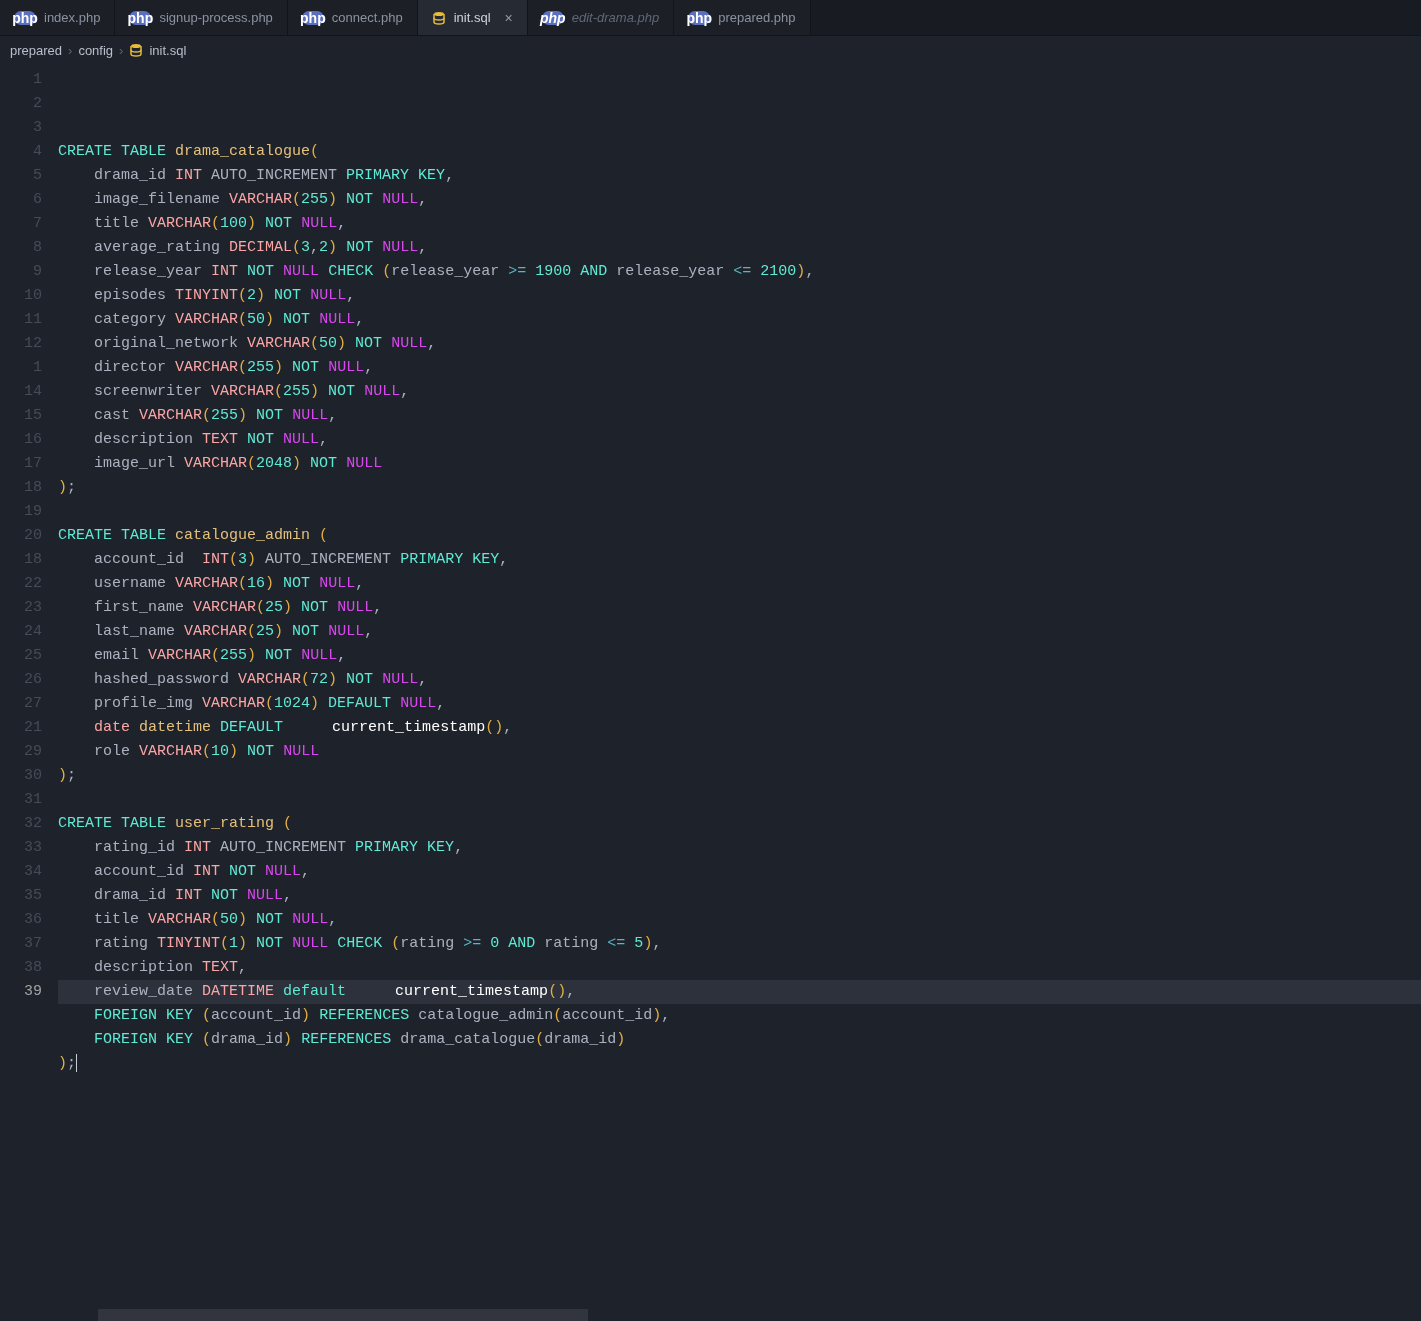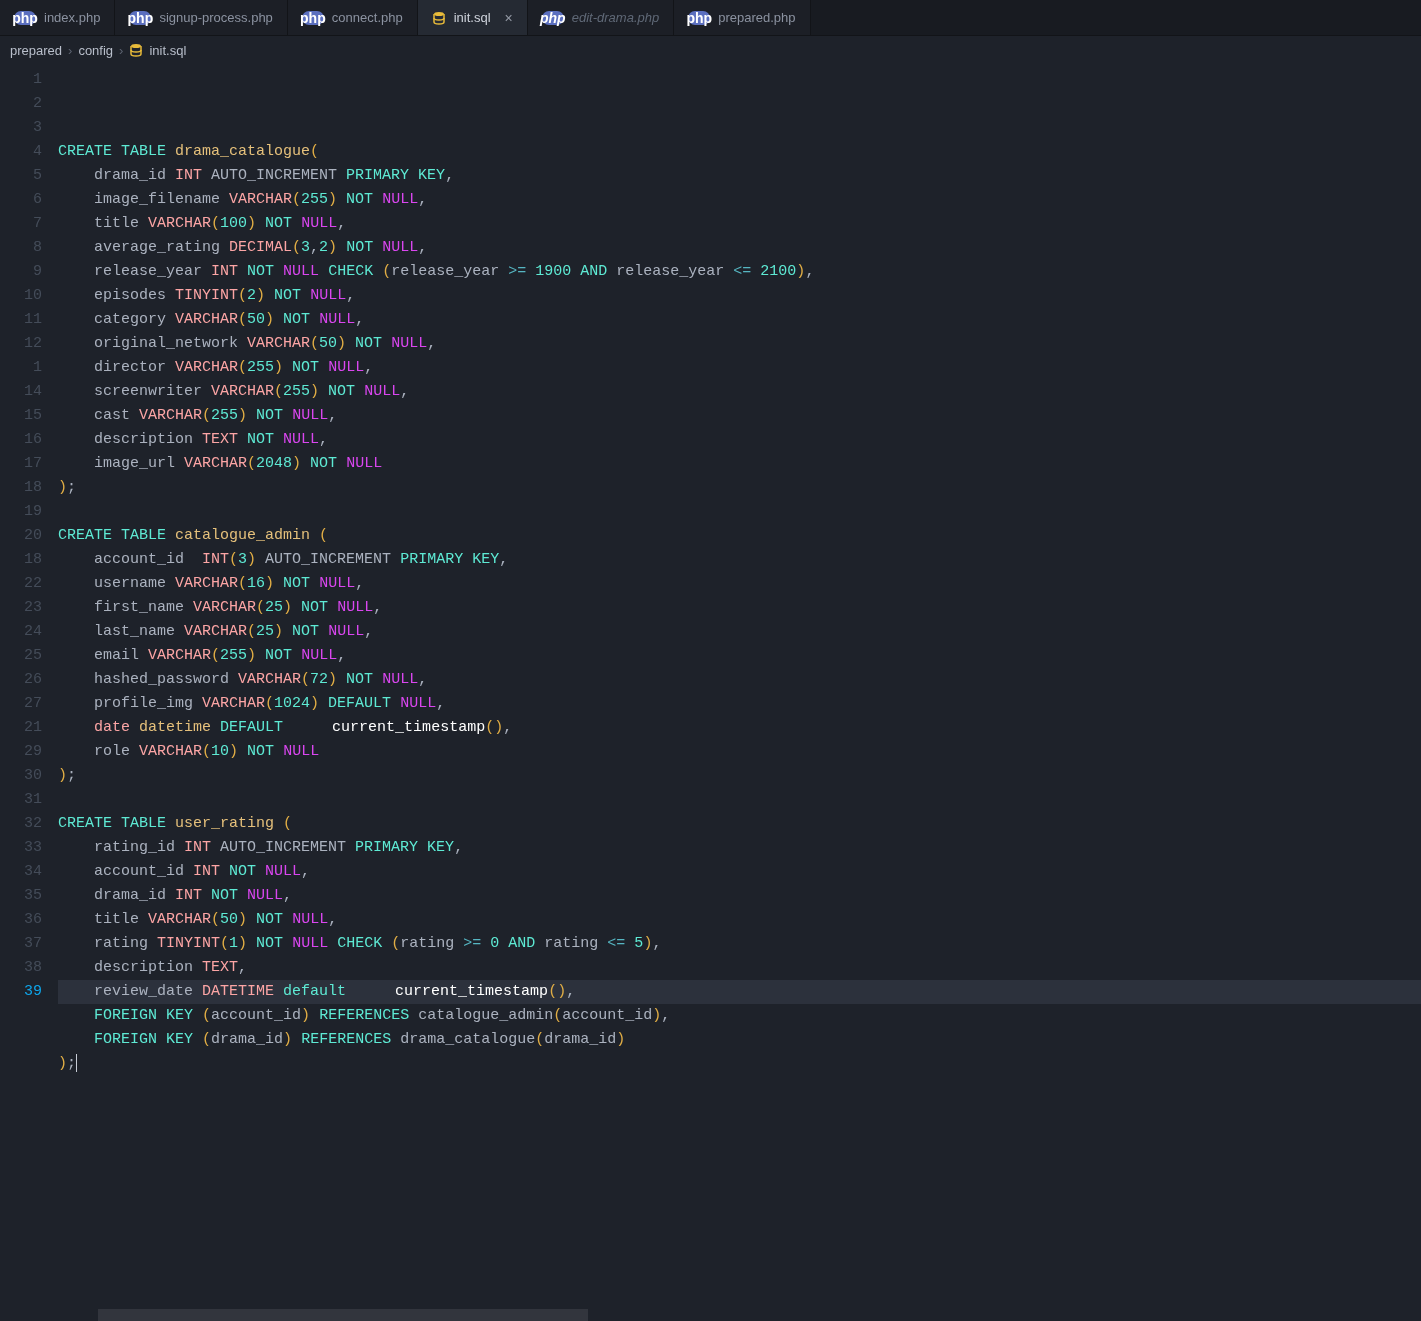--- a/index.html
+++ b/index.html
@@ -91,21 +91,21 @@
     display:flex;
     position:relative;
   }
   .gutter {
     text-align: right;
     padding: 4px 16px 4px 0;
     user-select: none;
     color: var(--gutter);
     min-width: 58px;
   }
-  .gutter .ln.active { color:#0ea5e9;padding-left:10px; }
+  .gutter .ln.active { color:#a3a3a3;padding-left:10px; }
   .code {
     padding: 4px 0;
     white-space: pre;
     color: var(--neutral);
     flex:1;
     position:relative;
   }
   .active-line-bg {
     position:absolute;
     left:0;right:0;height:24px;

